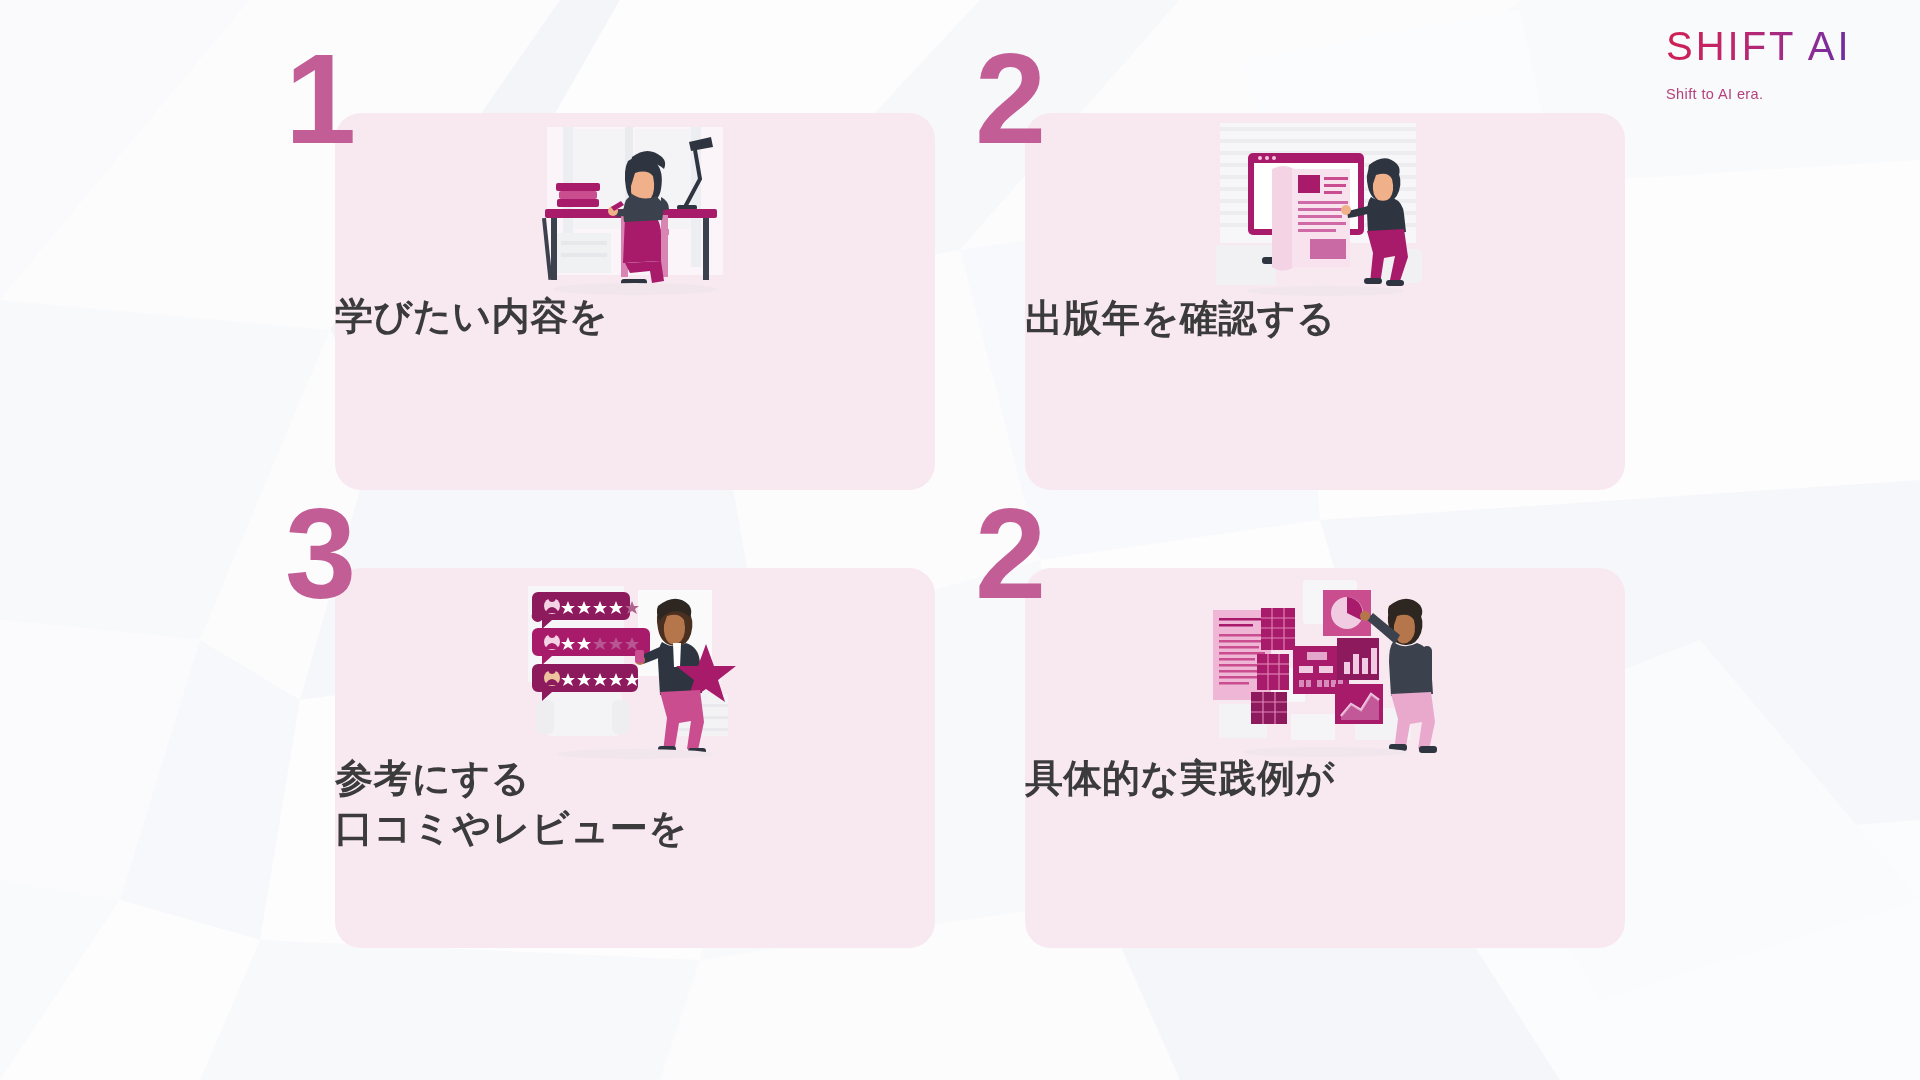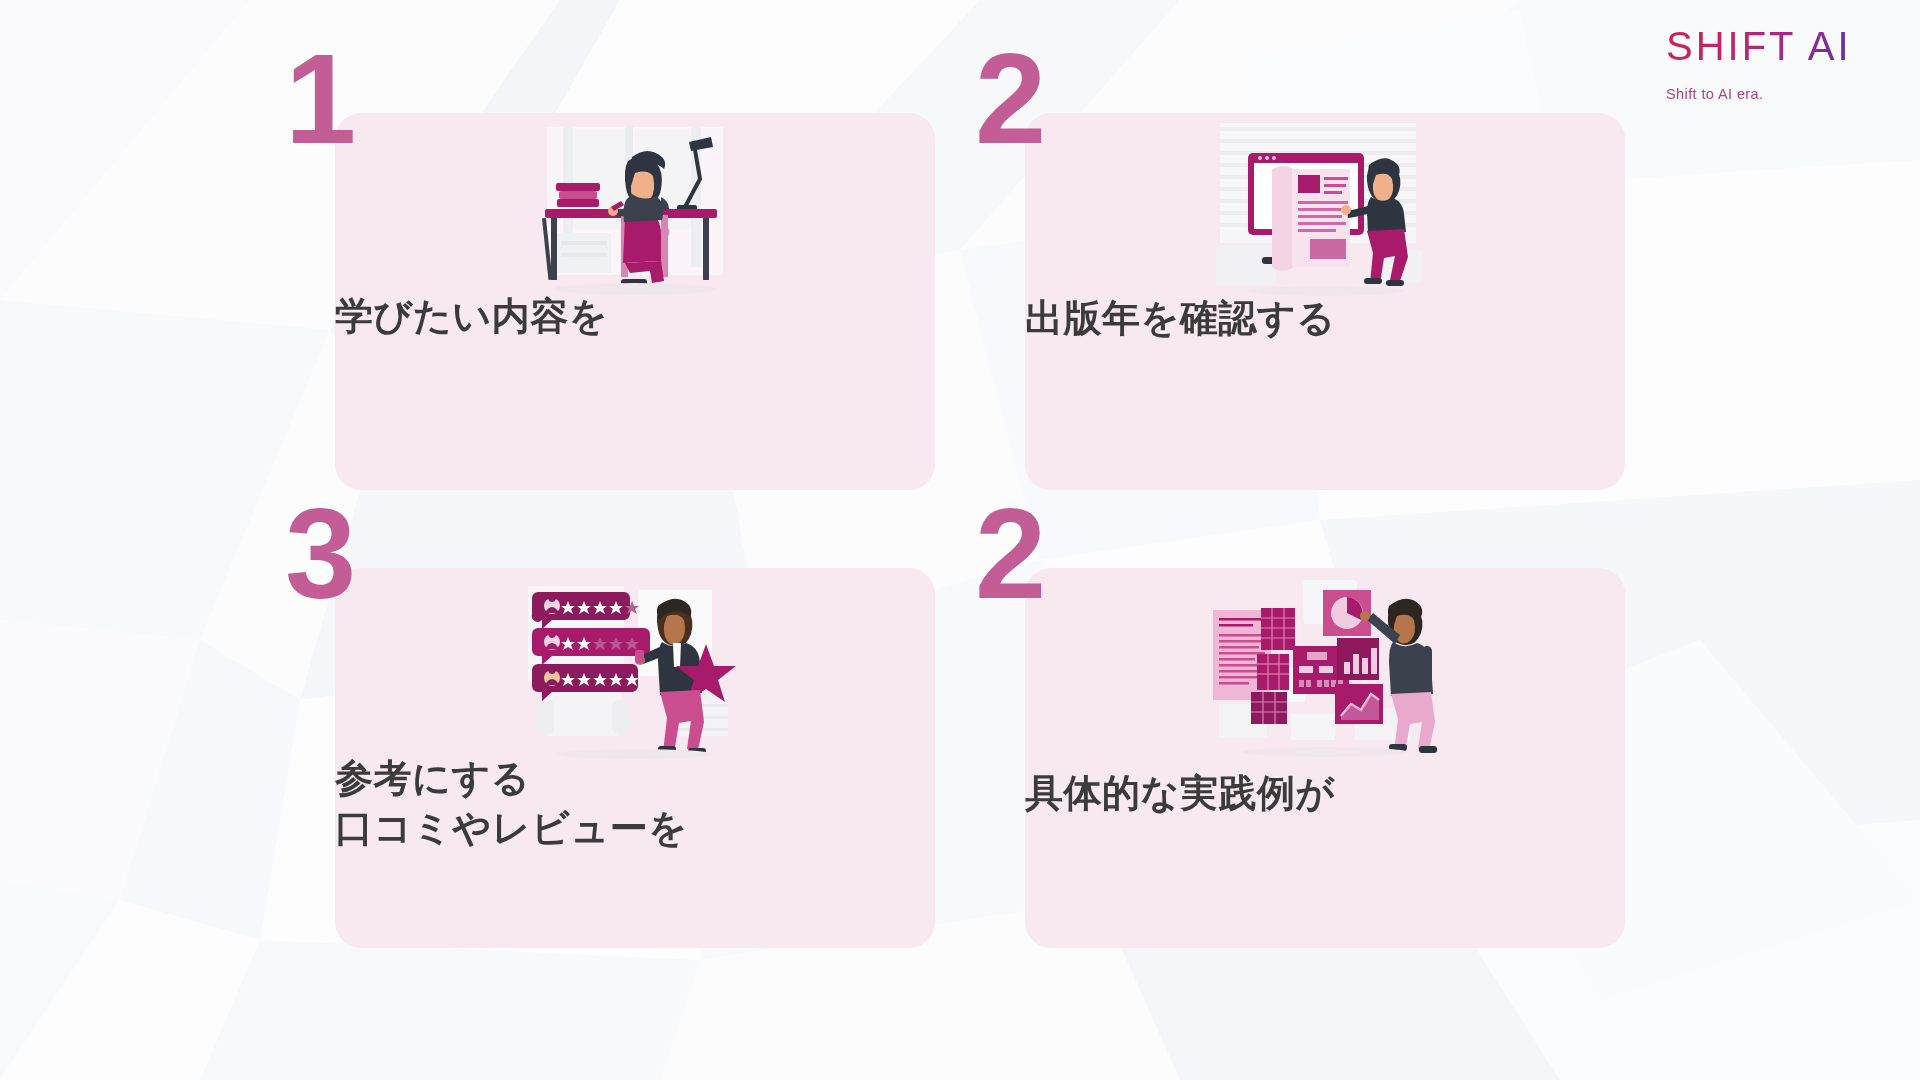--- a/index.html
+++ b/index.html
@@ -71,21 +71,21 @@
     text-align:left;
     color:#3b3b3b;
     font-weight:700;
     font-size:38px;
     line-height:1.32;
     letter-spacing:.5px;
   }
   .card-wrap.c1 .card-caption { top:178px; }
   .card-wrap.c2 .card-caption { top:180px; }
   .card-wrap.c3 .card-caption { top:185px; }
-  .card-wrap.c4 .card-caption { top:200px; }
+  .card-wrap.c4 .card-caption { top:185px; }
 
   .cap-line { display:block; }
 </style>
 </head>
 <body>
 
 <div id="bg-layer">
   <svg viewBox="0 0 1920 1080" xmlns="http://www.w3.org/2000/svg">
     <defs>
       <linearGradient id="bgbase" x1="0" y1="0" x2="1" y2="1">

